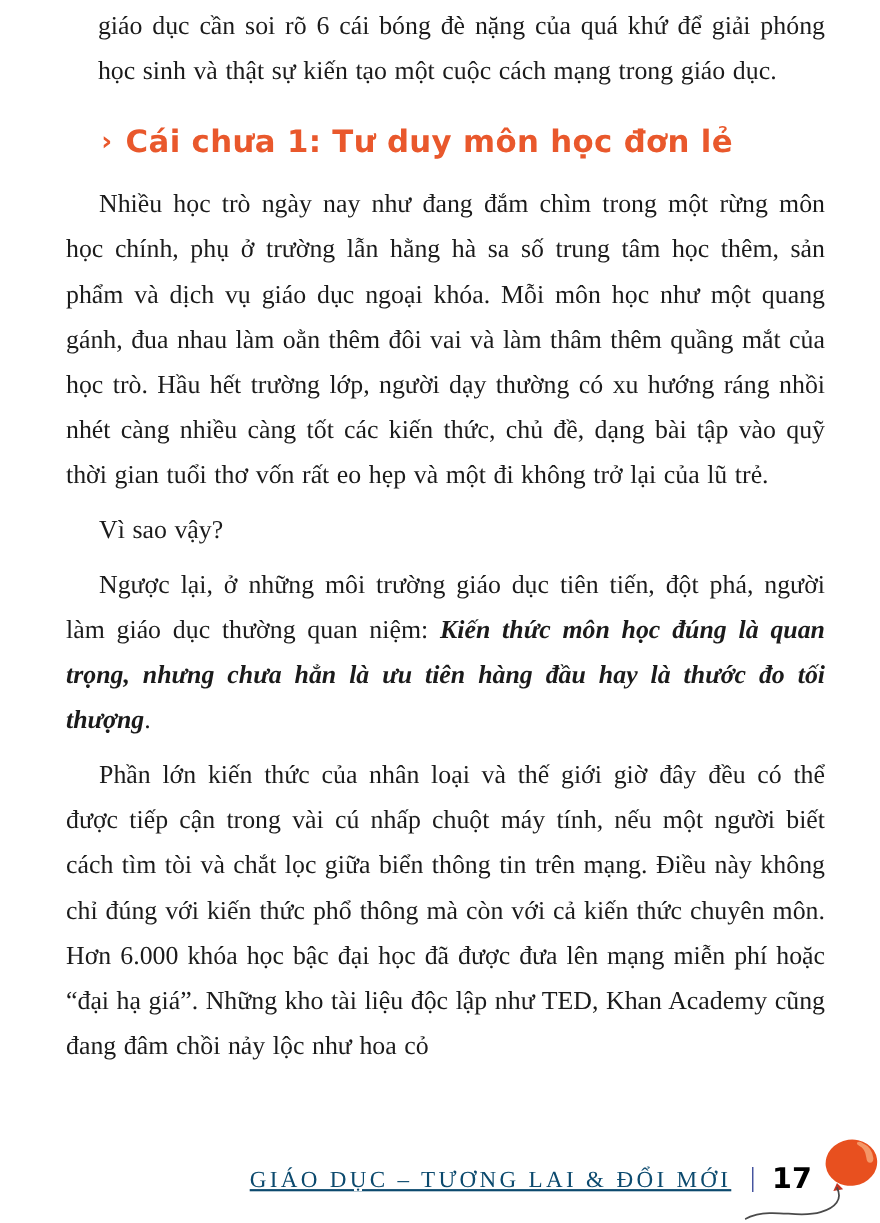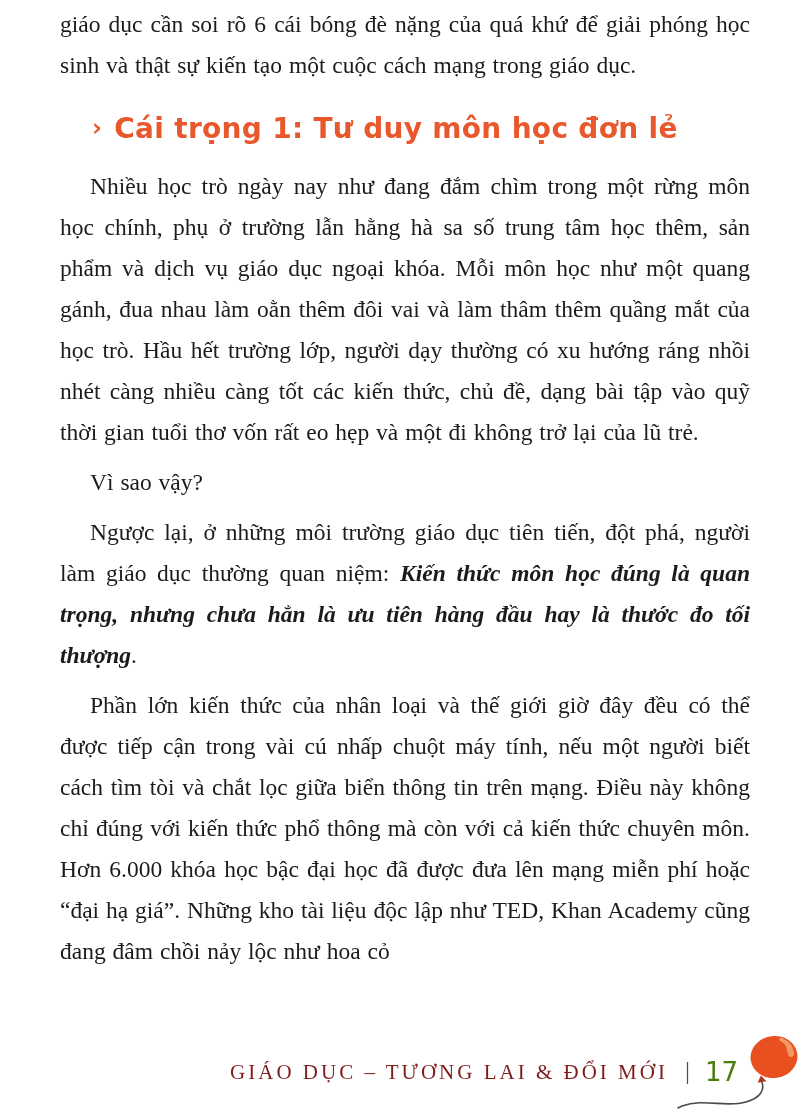--- a/index.html
+++ b/index.html
@@ -23,21 +23,21 @@
   }
   .para {
     font-size: 23.5px;
     line-height: 41px;
     text-align: justify;
     color: #1b1b1b;
     margin: 0 0 9px 0;
     text-indent: 30px;
     word-spacing: 1px;
   }
-  .para.no-indent { text-indent: 0; }
+  .para.no-indent { text-indent: 0; margin-left: 29px; }
   .emph {
     font-weight: bold;
     font-style: italic;
   }
   .chapter-heading {
     font-family: "DejaVu Sans", sans-serif;
     font-weight: 700;
     color: #E9582C;
     font-size: 28px;
     line-height: 38px;
@@ -58,37 +58,38 @@
     right: 0;
     top: 1050px;
     height: 44px;
     display: flex;
     justify-content: flex-end;
     align-items: center;
     padding-right: 62px;
   }
   .footer-title {
     font-family: "Liberation Serif", serif;
-    color: #7f1d1d;
+    color: #0c4a6e;
     font-size: 21px;
     letter-spacing: 3px;
     white-space: nowrap;
+    text-decoration: underline;
   }
   .footer-sep {
     color: #3A4A9A;
     font-size: 25px;
     font-weight: 400;
     margin: 0 15px 0 17px;
     transform: translateY(-1px);
   }
   .footer-page {
     font-family: "DejaVu Sans", sans-serif;
-    font-weight: 400;
+    font-weight: 700;
     font-size: 26px;
-    color: #4d7c0f;
+    color: #000000;
   }
   .balloon-wrap {
     position: absolute;
     left: 660px;
     top: 1030px;
     width: 140px;
     height: 82px;
     pointer-events: none;
   }
 </style>
@@ -96,21 +97,21 @@
 <body>
 
 <div class="page">
 
   <div class="content">
 
     <p class="para no-indent">giáo dục cần soi rõ 6 cái bóng đè nặng của quá khứ để giải phóng học sinh và thật sự kiến tạo một cuộc cách mạng trong giáo dục.</p>
 
     <h2 class="chapter-heading">
       <span class="marker">›</span>
-      <span>Cái trọng 1: Tư duy môn học đơn lẻ</span>
+      <span>Cái chưa 1: Tư duy môn học đơn lẻ</span>
     </h2>
 
     <p class="para">Nhiều học trò ngày nay như đang đắm chìm trong một rừng môn học chính, phụ ở trường lẫn hằng hà sa số trung tâm học thêm, sản phẩm và dịch vụ giáo dục ngoại khóa. Mỗi môn học như một quang gánh, đua nhau làm oằn thêm đôi vai và làm thâm thêm quầng mắt của học trò. Hầu hết trường lớp, người dạy thường có xu hướng ráng nhồi nhét càng nhiều càng tốt các kiến thức, chủ đề, dạng bài tập vào quỹ thời gian tuổi thơ vốn rất eo hẹp và một đi không trở lại của lũ trẻ.</p>
 
     <p class="para">Vì sao vậy?</p>
 
     <p class="para">
       <span>Ngược lại, ở những môi trường giáo dục tiên tiến, đột phá, người làm giáo dục thường quan niệm: </span><span class="emph">Kiến thức môn học đúng là quan trọng, nhưng chưa hẳn là ưu tiên hàng đầu hay là thước đo tối thượng</span><span>.</span>
     </p>
 

